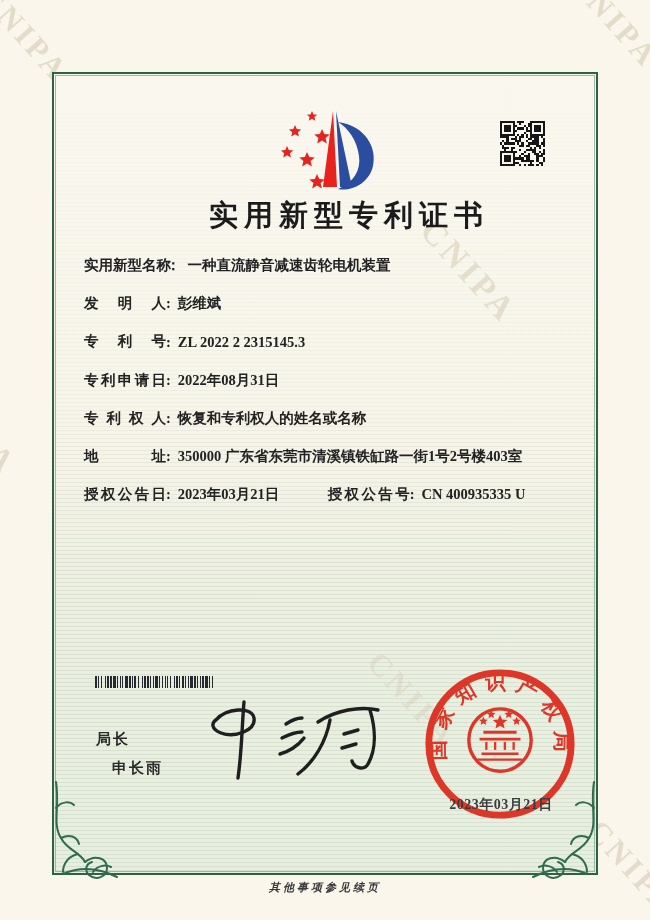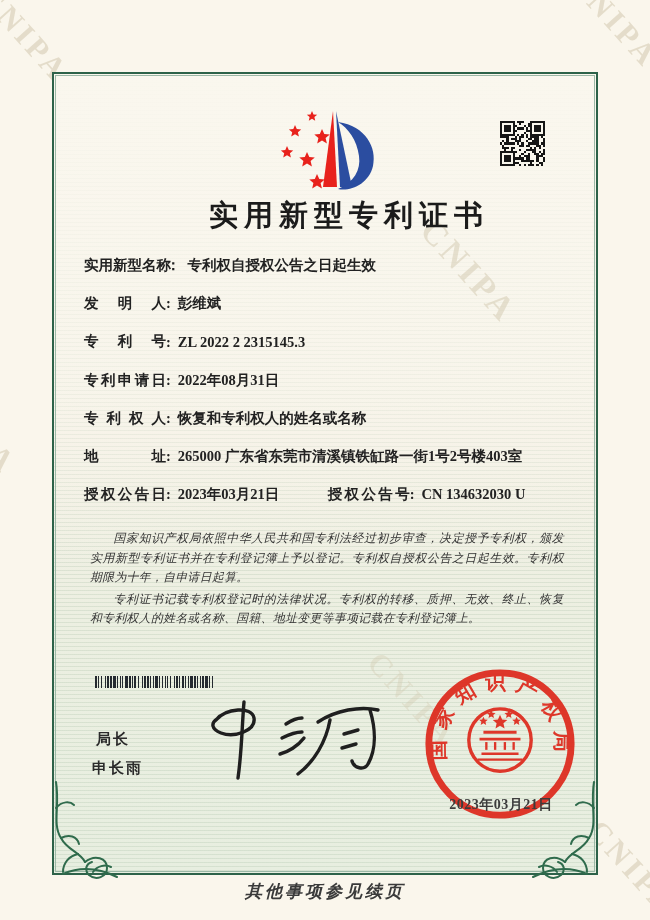--- a/index.html
+++ b/index.html
@@ -44,31 +44,31 @@
   
   .paras{left:36px;top:455px;width:474px;font-size:11.8px;font-style:italic;font-weight:500;
          line-height:19.6px;letter-spacing:.4px;color:#333;text-align:justify;}
   .paras p{margin:0;text-indent:2em;}
   .paras p + p{margin-top:2px;}
   
   .barcode{left:41px;top:602px;width:170px;height:12px;font-size:0;}
   .barcode i{display:inline-block;height:100%;background:#252a30;}
   .barcode i.sp{background:transparent;}
   .officer-title{left:42px;top:656px;}
-  .officer-name{left:38px;top:685px;}
+  .officer-name{left:58px;top:685px;}
   .officer{font-family:"Liberation Sans","DejaVu Sans",sans-serif;font-size:15px;
            font-weight:600;letter-spacing:2px;color:#2b2b2b;}
   .signature{left:144px;top:624px;}
   
   .seal{left:368px;top:592px;}
   .seal-date{left:374px;top:722px;width:146px;text-align:center;font-size:14px;font-weight:600;
              letter-spacing:.5px;color:#3c3c3c;}
   .page-num{left:0;right:0;top:770px;text-align:center;font-size:12.5px;letter-spacing:1px;color:#222;}
   .footer-note{position:absolute;left:0;right:0;top:880px;text-align:center;font-style:italic;
-               font-size:17px;letter-spacing:3px;color:#3a3a3a;font-weight:600;z-index:1;}
+               font-size:11px;letter-spacing:3px;color:#3a3a3a;font-weight:600;z-index:1;}
 </style>
 </head>
 <body>
 
 <div class="page">
 
   <div class="wm wm1">CNIPA</div>
   <div class="wm wm2">CNIPA</div>
   <div class="wm wm4">CNIPA</div>
   <div class="wm wm6">CNIPA</div>
@@ -566,21 +566,21 @@
 
     <div class="ct rows">
       <div class="row">
         <span class="lbl">
             <span>实</span>
             <span>用</span>
             <span>新</span>
             <span>型</span>
             <span>名</span>
             <span>称</span>
-          </span><span>：</span><span class="val">专利权自授权公告之日起生效</span>
+          </span><span>：</span><span class="val">一种直流静音减速齿轮电机装置</span>
       </div>
       <div class="row">
         <span class="lbl">
             <span>发</span>
             <span>明</span>
             <span>人</span>
           </span><span>:</span><span class="val">彭维斌</span>
       </div>
       <div class="row">
         <span class="lbl">
@@ -603,48 +603,44 @@
             <span>专</span>
             <span>利</span>
             <span>权</span>
             <span>人</span>
           </span><span>:</span><span class="val">恢复和专利权人的姓名或名称</span>
       </div>
       <div class="row">
         <span class="lbl">
             <span>地</span>
             <span>址</span>
-          </span><span>:</span><span class="val">265000 广东省东莞市清溪镇铁缸路一街1号2号楼403室</span>
+          </span><span>:</span><span class="val">350000 广东省东莞市清溪镇铁缸路一街1号2号楼403室</span>
       </div>
       <div class="row">
         <span class="g1">
           <span class="lbl">
               <span>授</span>
               <span>权</span>
               <span>公</span>
               <span>告</span>
               <span>日</span>
             </span><span>:</span><span class="val">2023年03月21日</span>
         </span>
         <span class="g2">
           <span class="lbl">
               <span>授</span>
               <span>权</span>
               <span>公</span>
               <span>告</span>
               <span>号</span>
-            </span><span>:</span><span class="val">CN 134632030 U</span>
+            </span><span>:</span><span class="val">CN 400935335 U</span>
         </span>
       </div>
     </div>
 
-    <div class="ct paras">
-      <p>国家知识产权局依照中华人民共和国专利法经过初步审查，决定授予专利权，颁发实用新型专利证书并在专利登记簿上予以登记。专利权自授权公告之日起生效。专利权期限为十年，自申请日起算。</p>
-      <p>专利证书记载专利权登记时的法律状况。专利权的转移、质押、无效、终止、恢复和专利权人的姓名或名称、国籍、地址变更等事项记载在专利登记簿上。</p>
-    </div>
 
     <div class="ct barcode"><i style="width: 2px;"></i><i class="sp" style="width: 1px;"></i><i style="width: 1px;"></i><i class="sp" style="width: 2px;"></i><i style="width: 1px;"></i><i class="sp" style="width: 3px;"></i><i style="width: 1px;"></i><i class="sp" style="width: 1px;"></i><i style="width: 2px;"></i><i class="sp" style="width: 1px;"></i><i style="width: 2px;"></i><i class="sp" style="width: 1px;"></i><i style="width: 3px;"></i><i class="sp" style="width: 1px;"></i><i style="width: 1px;"></i><i class="sp" style="width: 2px;"></i><i style="width: 1px;"></i><i class="sp" style="width: 1px;"></i><i style="width: 1px;"></i><i class="sp" style="width: 2px;"></i><i style="width: 3px;"></i><i class="sp" style="width: 1px;"></i><i style="width: 2px;"></i><i class="sp" style="width: 1px;"></i><i style="width: 1px;"></i><i class="sp" style="width: 1px;"></i><i style="width: 2px;"></i><i class="sp" style="width: 2px;"></i><i style="width: 1px;"></i><i class="sp" style="width: 3px;"></i><i style="width: 1px;"></i><i class="sp" style="width: 1px;"></i><i style="width: 2px;"></i><i class="sp" style="width: 1px;"></i><i style="width: 2px;"></i><i class="sp" style="width: 1px;"></i><i style="width: 1px;"></i><i class="sp" style="width: 2px;"></i><i style="width: 1px;"></i><i class="sp" style="width: 1px;"></i><i style="width: 3px;"></i><i class="sp" style="width: 1px;"></i><i style="width: 1px;"></i><i class="sp" style="width: 2px;"></i><i style="width: 1px;"></i><i class="sp" style="width: 2px;"></i><i style="width: 1px;"></i><i class="sp" style="width: 1px;"></i><i style="width: 1px;"></i><i class="sp" style="width: 2px;"></i><i style="width: 1px;"></i><i class="sp" style="width: 3px;"></i><i style="width: 1px;"></i><i class="sp" style="width: 1px;"></i><i style="width: 2px;"></i><i class="sp" style="width: 1px;"></i><i style="width: 1px;"></i><i class="sp" style="width: 2px;"></i><i style="width: 2px;"></i><i class="sp" style="width: 1px;"></i><i style="width: 1px;"></i><i class="sp" style="width: 2px;"></i><i style="width: 1px;"></i><i class="sp" style="width: 1px;"></i><i style="width: 3px;"></i><i class="sp" style="width: 1px;"></i><i style="width: 2px;"></i><i class="sp" style="width: 1px;"></i><i style="width: 1px;"></i><i class="sp" style="width: 2px;"></i><i style="width: 1px;"></i><i class="sp" style="width: 1px;"></i><i style="width: 2px;"></i><i class="sp" style="width: 1px;"></i><i style="width: 3px;"></i><i class="sp" style="width: 1px;"></i><i style="width: 1px;"></i><i class="sp" style="width: 2px;"></i><i style="width: 1px;"></i><i class="sp" style="width: 2px;"></i></div>
 
     <div class="ct officer officer-title">局长</div>
     <div class="ct officer officer-name">申长雨</div>
 
     <svg class="ct signature" width="215" height="85" viewBox="0 0 215 85">
       <g fill="none" stroke="#1f1f1f" stroke-width="3.4" stroke-linecap="round" stroke-linejoin="round">
         <path d="M46,4 C44,26 44,52 40,80"></path>
         <path d="M18,22 C28,10 54,8 56,20 C58,33 36,40 23,35 C13,31 13,25 19,21"></path>

